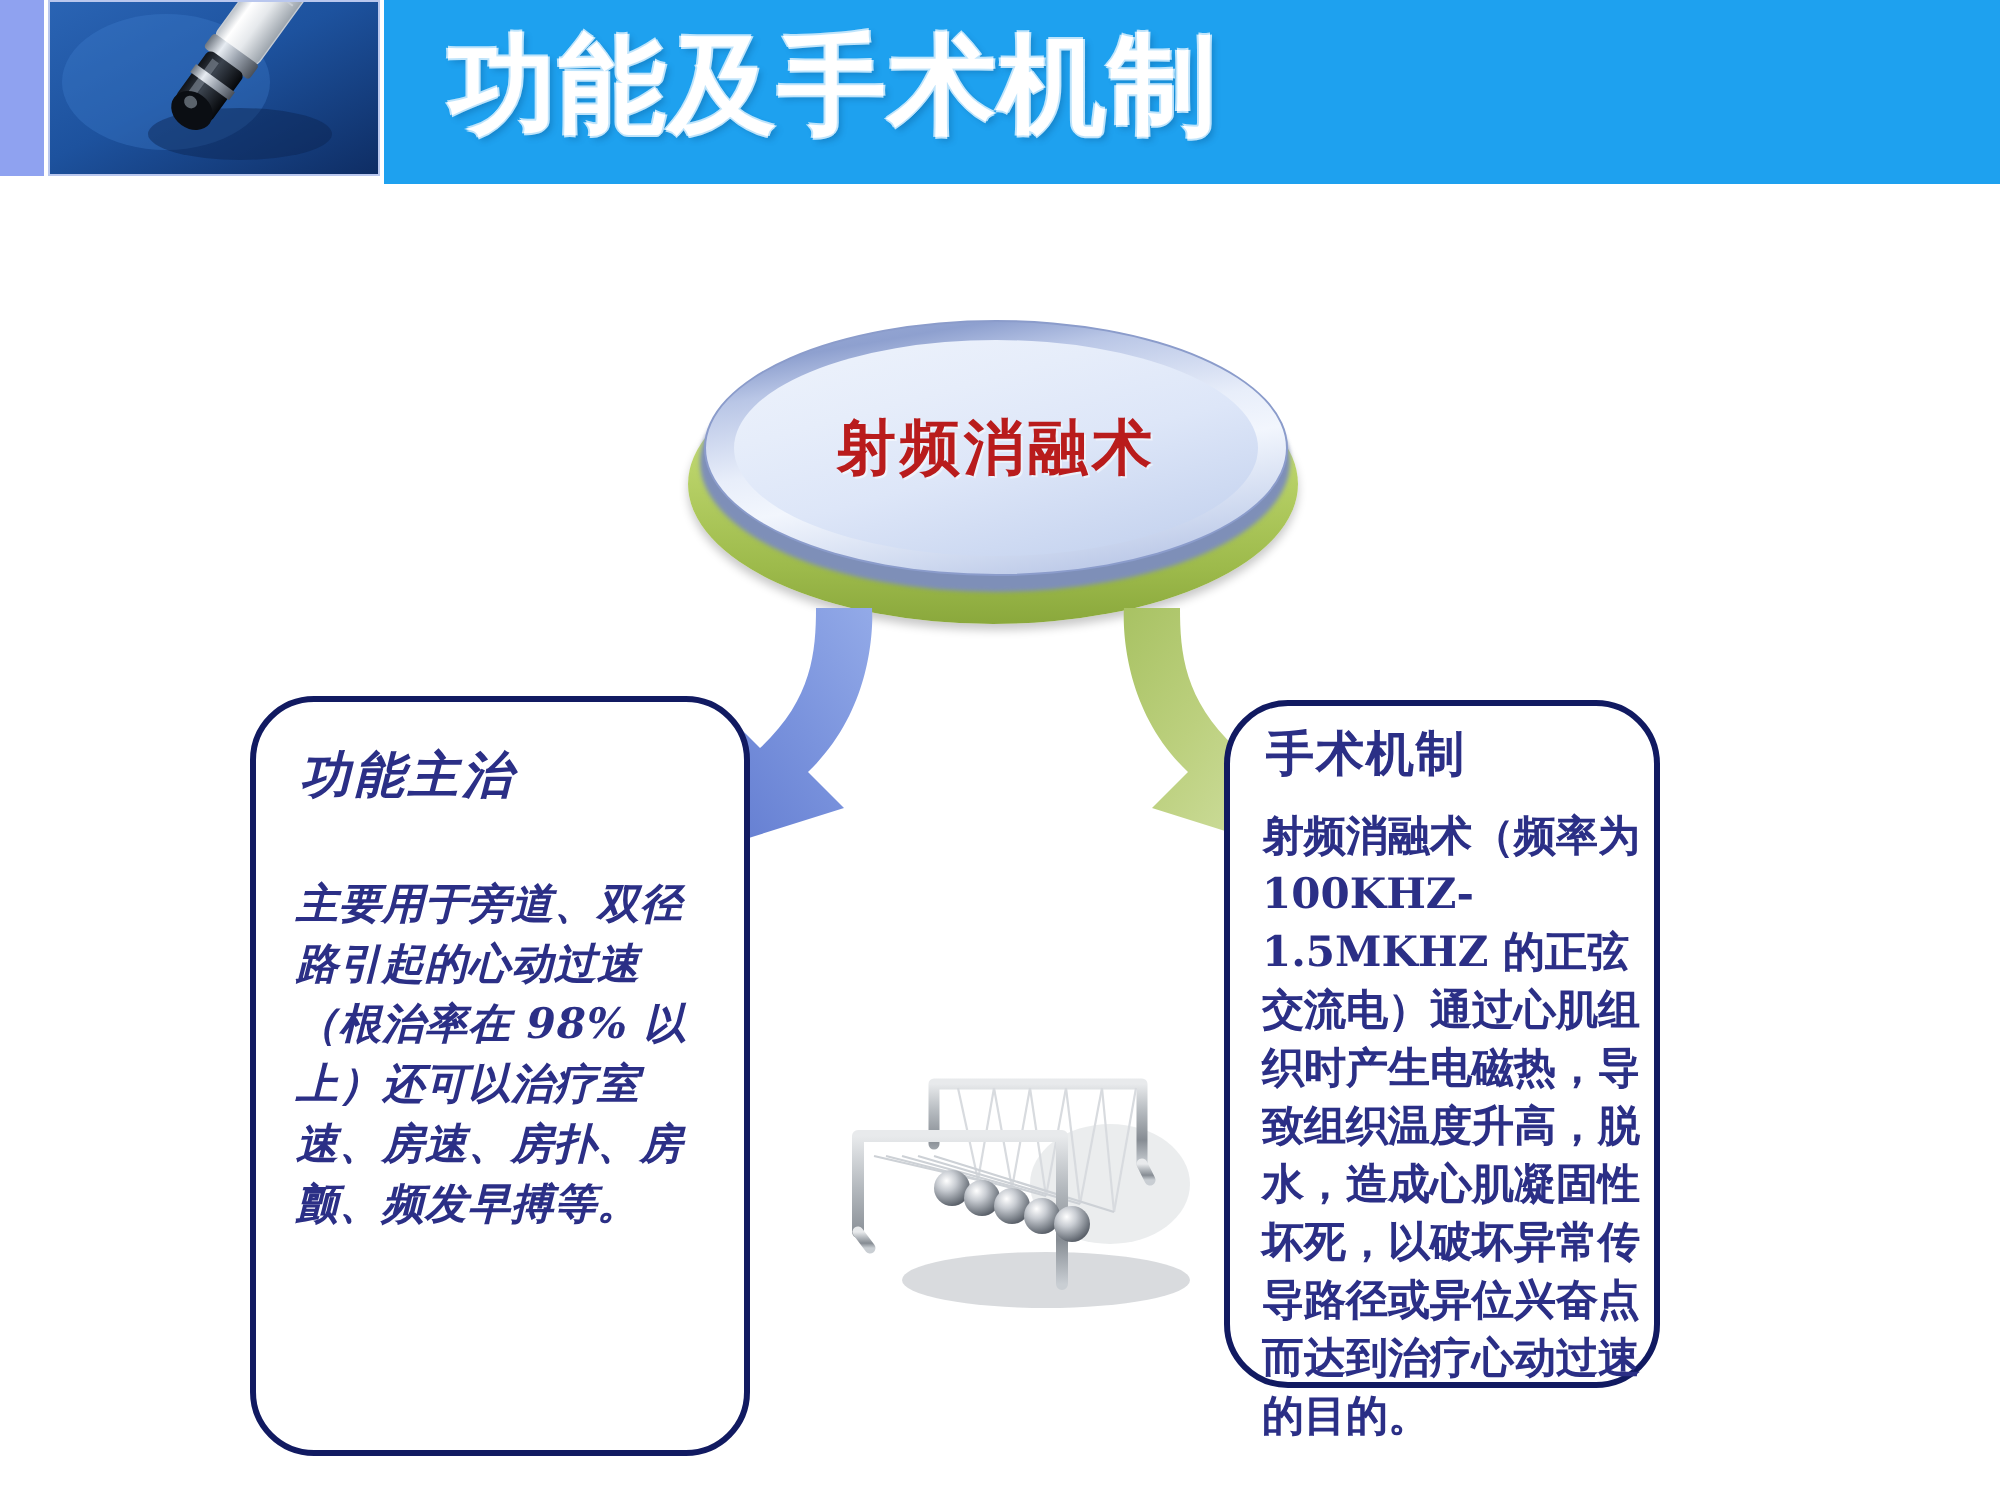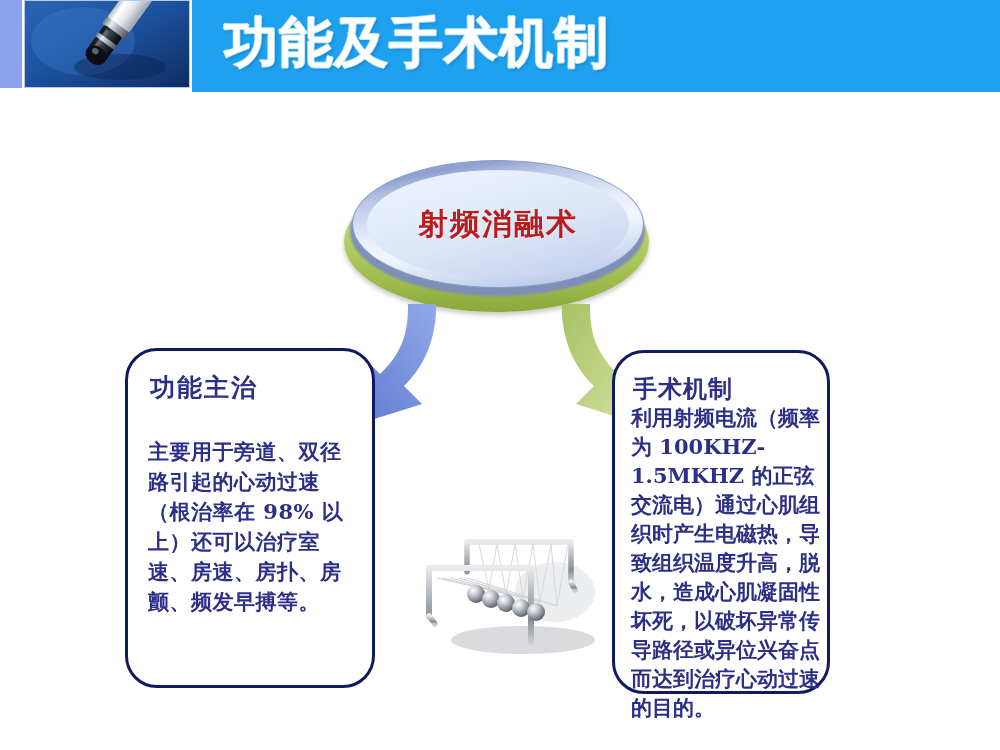--- a/index.html
+++ b/index.html
@@ -89,42 +89,42 @@
   #arrow-right{position:absolute;left:530px;top:300px;width:150px;height:150px;}
 
   
   .panel{
     position:absolute;
     border:3px solid #111a61;
     border-radius:32px;
     background:#ffffff;
     box-sizing:border-box;
   }
-  #panel-left{left:125px;top:348px;width:250px;height:340px;}
+  #panel-left{left:125px;top:348px;width:250px;height:380px;font-style:italic;}
   #panel-right{left:612px;top:350px;width:218px;height:344px;}
 
   .panel-heading{
     font-family:"DejaVu Serif","Liberation Serif",serif;
     font-weight:700;
     color:#2b2f86;
   }
   .panel-body{
     font-family:"DejaVu Serif","Liberation Serif",serif;
     font-weight:700;
     color:#2b2f86;
   }
   #panel-left .panel-heading{
     position:absolute;left:22px;top:20px;font-size:25px;letter-spacing:2px;
   }
   #panel-left .panel-body{
     position:absolute;left:20px;top:86px;width:212px;
     font-size:21px;line-height:30px;letter-spacing:.5px;
   }
   #panel-right .panel-heading{
-    position:absolute;left:18px;top:20px;font-size:24px;letter-spacing:1px;
+    position:absolute;left:18px;top:8px;font-size:24px;letter-spacing:1px;
   }
   #panel-right .panel-body{
     position:absolute;left:16px;top:50px;width:192px;
     font-size:21px;line-height:29px;letter-spacing:0px;
   }
 
   
   #newtons-cradle{
     position:absolute;left:405px;top:520px;width:210px;height:140px;
   }
@@ -221,21 +221,21 @@
   <path d="M32 4 C32 4 28 52 64 86 L46 104 L116 126 L106 56 L88 74 C62 50 60 26 60 4 Z" fill="url(#gArrowGreen)"></path>
 </svg>
 
 <div class="panel" id="panel-left">
   <div class="panel-heading">功能主治</div>
   <div class="panel-body">主要用于旁道、双径路引起的心动过速（根治率在 98% 以上）还可以治疗室速、房速、房扑、房颤、频发早搏等。</div>
 </div>
 
 <div class="panel" id="panel-right">
   <div class="panel-heading">手术机制</div>
-  <div class="panel-body">利用射频电流（频率为 100KHZ-1.5MKHZ 的正弦交流电）通过心肌组织时产生电磁热，导致组织温度升高，脱水，造成心肌凝固性坏死，以破坏异常传导路径或异位兴奋点而达到治疗心动过速的目的。</div>
+  <div class="panel-body">射频消融术（频率为 100KHZ-1.5MKHZ 的正弦交流电）通过心肌组织时产生电磁热，导致组织温度升高，脱水，造成心肌凝固性坏死，以破坏异常传导路径或异位兴奋点而达到治疗心动过速的目的。</div>
 </div>
 
 <svg id="newtons-cradle" viewBox="0 0 210 140">
   <defs>
     <linearGradient id="gBar" x1="0" y1="0" x2="0" y2="1">
       <stop offset="0" stop-color="#e8eaec"></stop>
       <stop offset="35%" stop-color="#b4b9be"></stop>
       <stop offset="70%" stop-color="#868c93"></stop>
       <stop offset="100%" stop-color="#c9ced3"></stop>
     </linearGradient>

